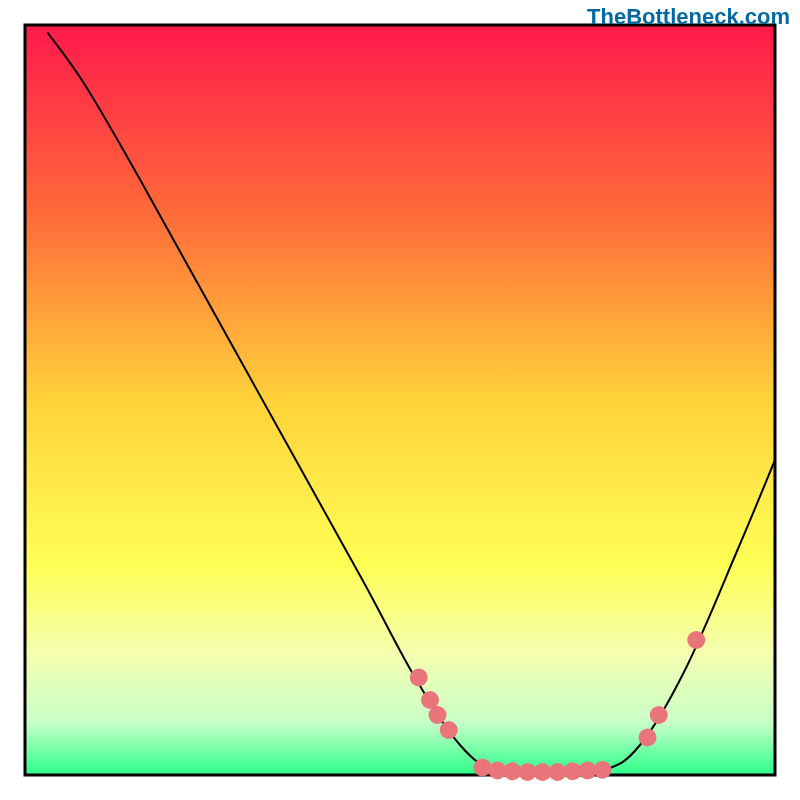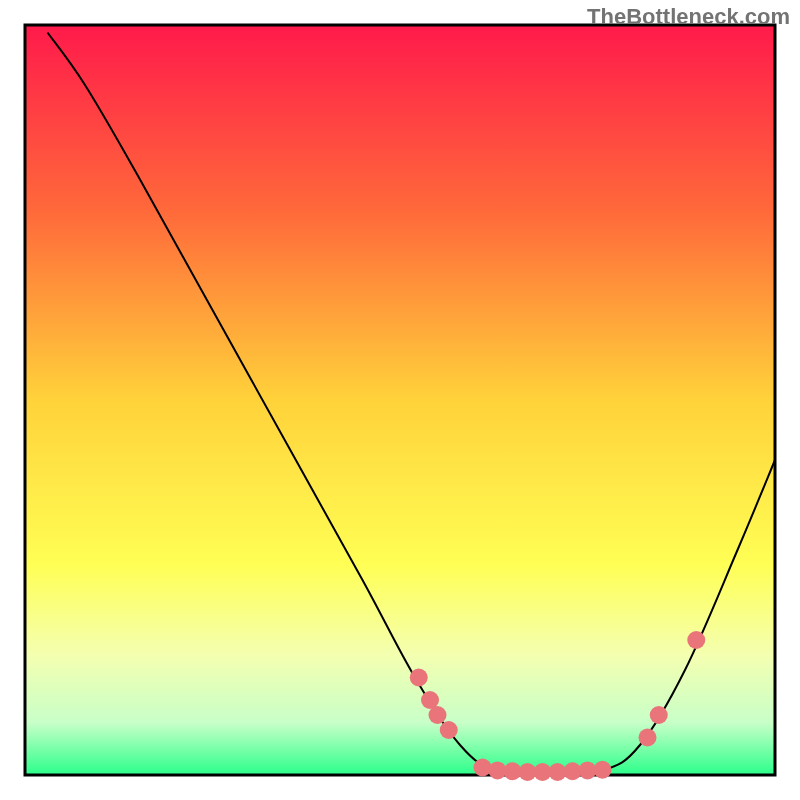--- a/index.html
+++ b/index.html
@@ -15,21 +15,21 @@
     width: 800px;
     height: 800px;
     background: white;
   }
   .watermark {
     position: absolute;
     top: 4px;
     right: 10px;
     font-size: 22px;
     font-weight: bold;
-    color: #737373;
+    color: #0369a1;
     z-index: 10;
   }
   svg { display: block; }
 </style>
 </head>
 <body>
 
 <div class="chart-container">
   <div class="watermark">TheBottleneck.com</div>
   <svg id="chart-svg" width="800" height="800" viewBox="0 0 800 800">

